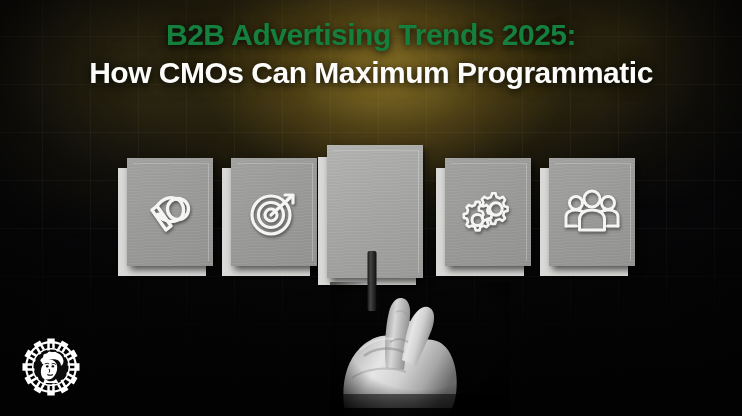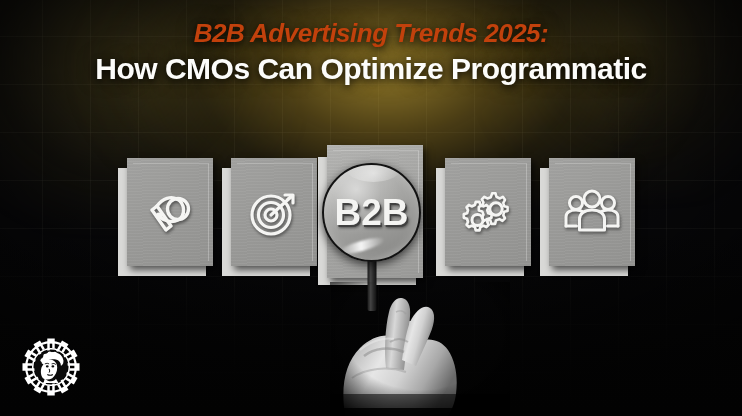--- a/index.html
+++ b/index.html
@@ -83,24 +83,23 @@
   }
   .title-line {
     display:block;
     font-weight:bold;
     letter-spacing:-0.5px;
     text-shadow:0 2px 7px rgba(0,0,0,.75), 0 0 18px rgba(0,0,0,.5);
     font-stretch:condensed;
     white-space:nowrap;
   }
   .t-gold {
-    color:#c2410c;
-    font-size:26px;
+    color:#15803d;
+    font-size:30px;
     margin-bottom:8px;
-    font-style:italic;
   }
   .t-white {
     color:#FCFCFA;
     font-size:30px;
     margin-bottom:7px;
   }
 
   
   #cards { position:absolute; left:0; top:0; width:742px; height:416px; z-index:5; }
 
@@ -208,21 +207,21 @@
   <div class="bg-base"></div>
   <div class="bg-grid"></div>
   <div class="bg-glow-left"></div>
   <div class="bg-glow-right"></div>
   <div class="bg-glow-main"></div>
   <div class="bg-vignette"></div>
   <div class="bg-bottomfade"></div>
 
   <div id="title-block">
     <span class="title-line t-gold">B2B Advertising Trends 2025:</span>
-    <span class="title-line t-white">How CMOs Can Optimize Programmatic</span>
+    <span class="title-line t-white">How CMOs Can Maximum Programmatic</span>
   </div>
 
   <div id="cards">
 
     <div class="card-wrap" style="left:118px; top:158px; width:100px; height:118px;">
       <div class="card-back" style="left:0px; top:10px; width:88px; height:108px;"></div>
       <div class="card-front" style="left:9px; top:0px; width:86px; height:108px;">
         <div class="card-texture"></div>
         <div class="card-icon">
           <svg width="52" height="52" viewBox="0 0 52 52" fill="none" stroke="#f5f5f3" stroke-width="3.4" stroke-linecap="round" stroke-linejoin="round">
@@ -295,25 +294,20 @@
             <circle cx="29" cy="12" r="8"></circle>
             <path d="M16.5 43 L16.5 32 C16.5 26.5 21.5 23 29 23 C36.5 23 41.5 26.5 41.5 32 L41.5 43 Z"></path>
           </svg>
         </div>
       </div>
     </div>
   </div>
 
   <div id="magnifier" style="left:322px; top:163px; width:100px; height:150px;">
     <div class="mag-handle"></div>
-    <div class="mag-lens">
-      <div class="mag-gloss-top"></div>
-      <div class="mag-gloss-bot"></div>
-      <div class="mag-label">B2B</div>
-    </div>
   </div>
 
   <div id="hand" style="left:330px; top:282px; width:180px; height:140px;">
     <svg width="180" height="140" viewBox="0 0 180 140" xmlns="http://www.w3.org/2000/svg">
       <defs>
         <linearGradient id="skin" x1="0" y1="0" x2="1" y2="0.5">
           <stop offset="0%" stop-color="#6f6f6f"></stop>
           <stop offset="18%" stop-color="#b9b9b9"></stop>
           <stop offset="42%" stop-color="#e6e6e6"></stop>
           <stop offset="62%" stop-color="#d2d2d2"></stop>

